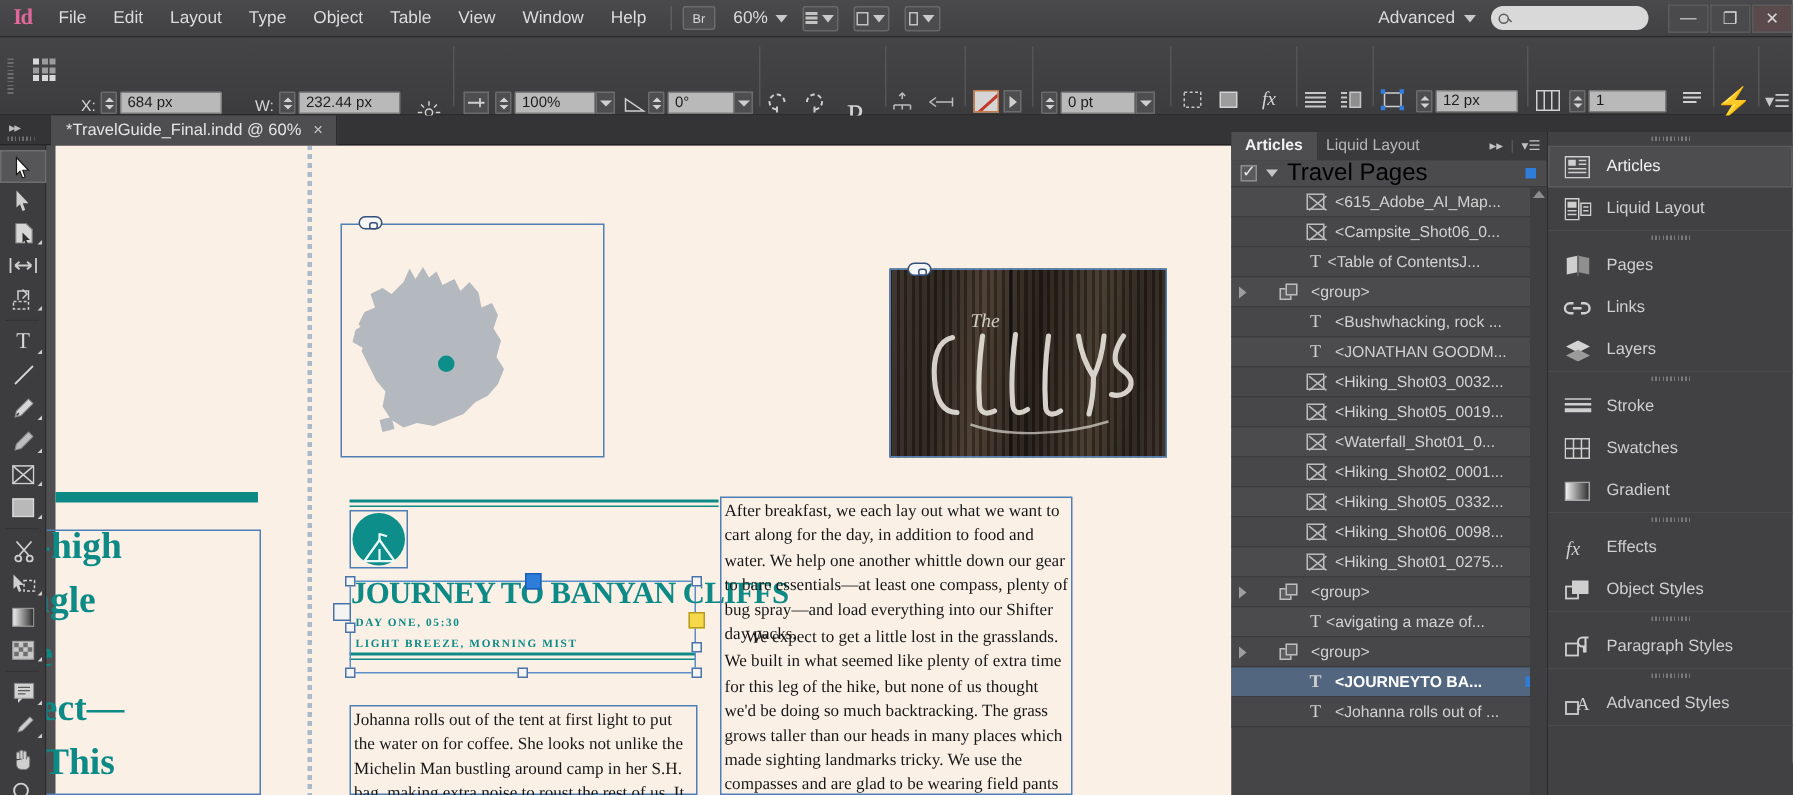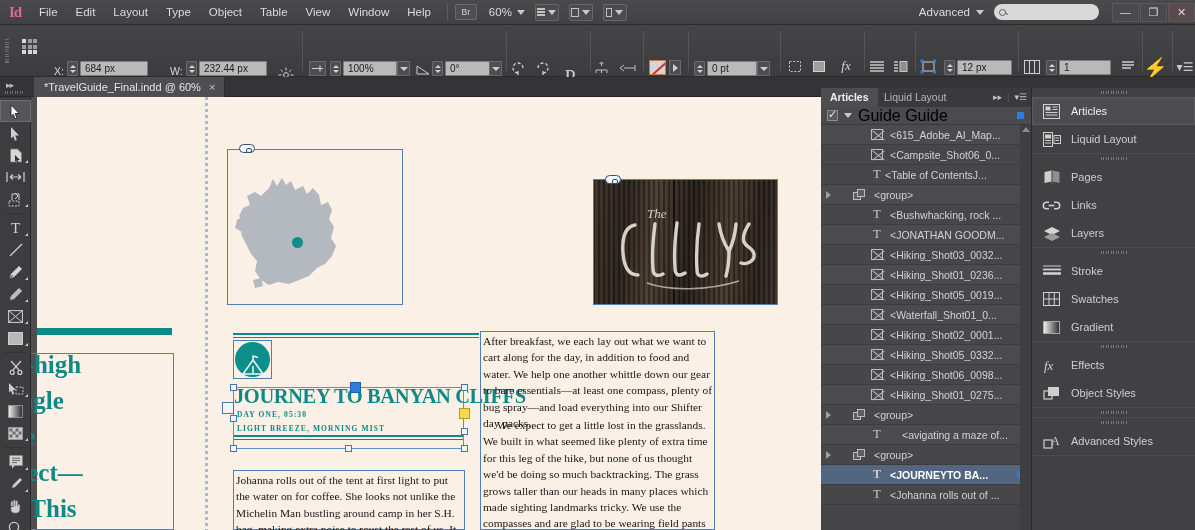--- a/index.html
+++ b/index.html
@@ -893,21 +893,21 @@
       <div class="art-tabcontrols">
         <span>▸▸</span>
         <span style="color:#5e5e60;">|</span>
         <span>▾☰</span>
       </div>
     </div>
 
     <div class="art-header">
       <span class="chk"></span>
       <span class="tri-dn"></span>
-      <span>Guide Guide</span>
+      <span>Travel Pages</span>
       <span class="art-sq" style="top:5px;"></span>
     </div>
 
     <div id="article-rows">
         <div class="art-row">
           <span style="flex: 0 0 14px; display: flex; align-items: center; justify-content: center;"></span>
           <span style="flex: 0 0 36px;"></span>
           <span class="ic-img"></span>
           <span style="margin-left: 7px; white-space: nowrap; overflow: hidden;">&lt;615_Adobe_AI_Map...</span>
         </div>
@@ -945,26 +945,20 @@
           <span style="flex: 0 0 36px;"></span>
           <span class="ic-txt">T</span>
           <span style="margin-left: 7px; white-space: nowrap; overflow: hidden;">&lt;JONATHAN GOODM...</span>
         </div>
         <div class="art-row alt">
           <span style="flex: 0 0 14px; display: flex; align-items: center; justify-content: center;"></span>
           <span style="flex: 0 0 36px;"></span>
           <span class="ic-img"></span>
           <span style="margin-left: 7px; white-space: nowrap; overflow: hidden;">&lt;Hiking_Shot03_0032...</span>
         </div>
-        <div class="art-row">
-          <span style="flex: 0 0 14px; display: flex; align-items: center; justify-content: center;"></span>
-          <span style="flex: 0 0 36px;"></span>
-          <span class="ic-img"></span>
-          <span style="margin-left: 7px; white-space: nowrap; overflow: hidden;">&lt;Hiking_Shot01_0236...</span>
-        </div>
         <div class="art-row alt">
           <span style="flex: 0 0 14px; display: flex; align-items: center; justify-content: center;"></span>
           <span style="flex: 0 0 36px;"></span>
           <span class="ic-img"></span>
           <span style="margin-left: 7px; white-space: nowrap; overflow: hidden;">&lt;Hiking_Shot05_0019...</span>
         </div>
         <div class="art-row">
           <span style="flex: 0 0 14px; display: flex; align-items: center; justify-content: center;"></span>
           <span style="flex: 0 0 36px;"></span>
           <span class="ic-img"></span>
@@ -1002,21 +996,21 @@
           <span class="ic-grp">
             <span></span>
             <span></span>
           </span>
           <span style="margin-left: 7px; white-space: nowrap; overflow: hidden;">&lt;group&gt;</span>
         </div>
         <div class="art-row">
           <span style="flex: 0 0 14px; display: flex; align-items: center; justify-content: center;"></span>
           <span style="flex: 0 0 36px;"></span>
           <span class="ic-txt">T</span>
-          <span style="margin-left: 19px; white-space: nowrap; overflow: hidden;">&lt;avigating a maze of...</span>
+          <span style="margin-left: 1px; white-space: nowrap; overflow: hidden;">&lt;avigating a maze of...</span>
         </div>
         <div class="art-row alt">
           <span style="flex: 0 0 14px; display: flex; align-items: center; justify-content: center;">
             <span class="tri-rt"></span>
           </span>
           <span style="flex: 0 0 18px;"></span>
           <span class="ic-grp">
             <span></span>
             <span></span>
           </span>
@@ -1169,20 +1163,30 @@
               <rect x="5" y="1" width="11" height="9" fill="#cfcfcf"></rect>
               <rect x="1" y="5" width="8" height="8" fill="none" stroke="#cfcfcf" stroke-width="1.2"></rect>
             </svg>
           </span>
           <span>Object Styles</span>
         </div>
         <div class="dock-div"></div>
         <div class="dock-grip">
           <i></i>
         </div>
+        <div class="dock-item">
+          <span class="dock-icon">
+            <svg width="18" height="15" viewBox="0 0 18 15">
+              <rect x="1" y="5" width="8" height="8" fill="none" stroke="#cfcfcf" stroke-width="1.2"></rect>
+              <path d="M16 1h-4a3 3 0 0 0 0 6h1v4" fill="none" stroke="#cfcfcf" stroke-width="1.4"></path>
+              <path d="M14 1v10" stroke="#cfcfcf" stroke-width="1.4"></path>
+            </svg>
+          </span>
+          <span>Paragraph Styles</span>
+        </div>
         <div class="dock-div"></div>
         <div class="dock-grip">
           <i></i>
         </div>
         <div class="dock-item">
           <span class="dock-icon">
             <svg width="18" height="15" viewBox="0 0 18 15">
               <rect x="1" y="6" width="8" height="8" fill="none" stroke="#cfcfcf" stroke-width="1.2"></rect>
               <text x="8" y="11" font-family="Liberation Serif, serif" font-size="12" fill="#cfcfcf">A</text>
             </svg>

